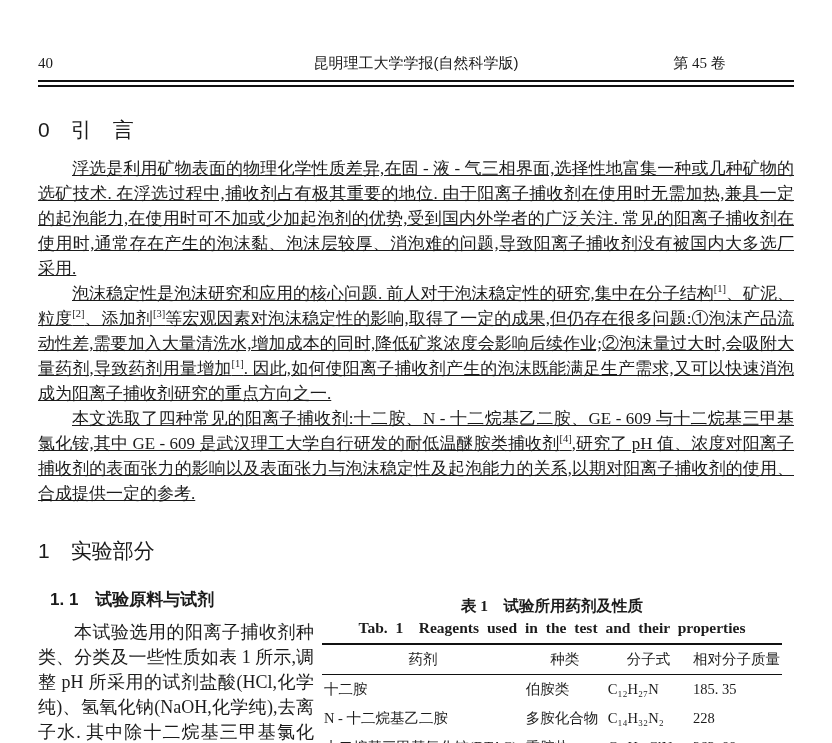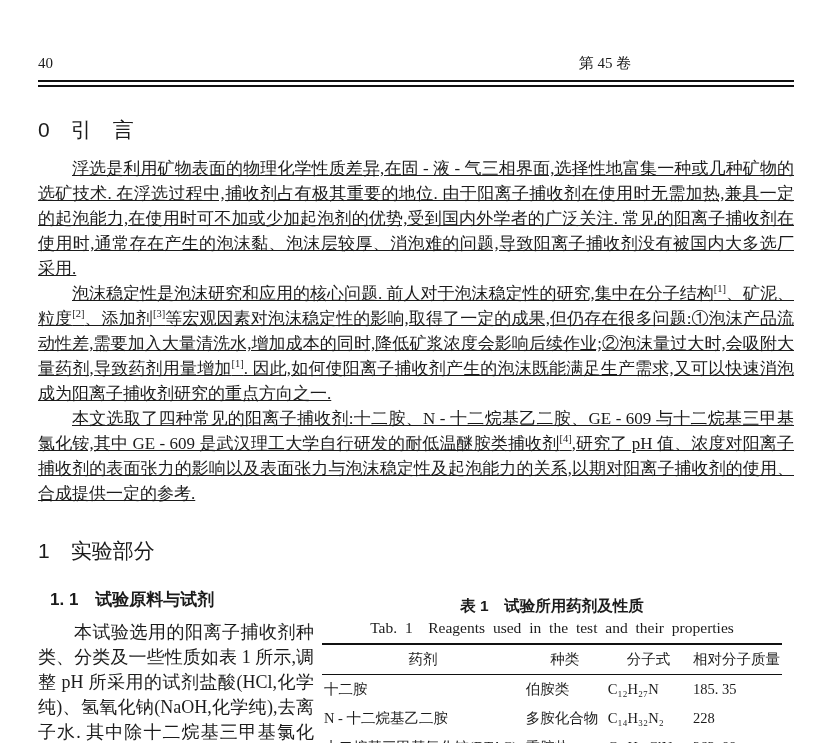--- a/index.html
+++ b/index.html
@@ -34,22 +34,22 @@
   sup.cite { font-size: 10.5px; line-height: 0; vertical-align: super; }
 
   
   .two-col { display: flex; margin-top: 12px; }
   .left-col { width: 276px; flex: 0 0 276px; }
   .left-col h3.m11 { margin-bottom: 8px; }
   .left-col p { margin: 0; font-size: 18px; line-height: 25px; text-align: justify; text-indent: 2em; }
   .right-col { flex: 1; margin-left: 8px; padding-right: 12px; }
 
   
-  .tt-zh { margin-top: 20px; text-align: center; font-family: Liberation Sans, sans-serif; font-weight: bold; font-size: 15.5px; line-height: 19px; }
-  .tt-en { margin-top: 3px; text-align: center; font-weight: normal; font-size: 15.5px; line-height: 19px; word-spacing: 4px; }
+  .tt-zh { margin-top: 20px; text-align: center; font-family: Liberation Serif, serif; font-weight: bold; font-size: 15.5px; line-height: 19px; }
+  .tt-en { margin-top: 3px; text-align: center; font-weight: bold; font-size: 15.5px; line-height: 19px; word-spacing: 4px; }
   table.reagents {
     width: 100%; margin-top: 6px; border-collapse: collapse;
     border-top: 2px solid #111; border-bottom: 2px solid #111;
     font-size: 14.5px;
   }
   table.reagents thead tr { border-bottom: 1.5px solid #111; }
   table.reagents th, table.reagents td {
     font-weight: normal; padding: 5px 2px; line-height: 19px; white-space: nowrap;
   }
   table.reagents th:nth-child(1), table.reagents td:nth-child(1) { width: 44%; }
@@ -57,20 +57,21 @@
   table.reagents th:nth-child(3), table.reagents td:nth-child(3) { width: 19%; }
   table.reagents th:nth-child(4), table.reagents td:nth-child(4) { width: 19%; }
 </style>
 </head>
 <body>
 
 <div class="page">
 
   <div class="running-head">
     <span class="left">40</span>
+    <span class="mid">昆明理工大学学报(自然科学版)</span>
     <span class="right">第 45 卷</span>
   </div>
   <div class="double-rule"></div>
 
   <h2 class="sec intro-h">0　引　言</h2>
 
   <p class="body-text first-body">浮选是利用矿物表面的物理化学性质差异,在固 - 液 - 气三相界面,选择性地富集一种或几种矿物的选矿技术. 在浮选过程中,捕收剂占有极其重要的地位. 由于阳离子捕收剂在使用时无需加热,兼具一定的起泡能力,在使用时可不加或少加起泡剂的优势,受到国内外学者的广泛关注. 常见的阳离子捕收剂在使用时,通常存在产生的泡沫黏、泡沫层较厚、消泡难的问题,导致阳离子捕收剂没有被国内大多选厂采用.</p>
   <p class="body-text">泡沫稳定性是泡沫研究和应用的核心问题. 前人对于泡沫稳定性的研究,集中在分子结构<sup class="cite">[1]</sup>、矿泥、粒度<sup class="cite">[2]</sup>、添加剂<sup class="cite">[3]</sup>等宏观因素对泡沫稳定性的影响,取得了一定的成果,但仍存在很多问题:①泡沫产品流动性差,需要加入大量清洗水,增加成本的同时,降低矿浆浓度会影响后续作业;②泡沫量过大时,会吸附大量药剂,导致药剂用量增加<sup class="cite">[1]</sup>. 因此,如何使阳离子捕收剂产生的泡沫既能满足生产需求,又可以快速消泡成为阳离子捕收剂研究的重点方向之一.</p>
   <p class="body-text">本文选取了四种常见的阳离子捕收剂:十二胺、N - 十二烷基乙二胺、GE - 609 与十二烷基三甲基氯化铵,其中 GE - 609 是武汉理工大学自行研发的耐低温醚胺类捕收剂<sup class="cite">[4]</sup>,研究了 pH 值、浓度对阳离子捕收剂的表面张力的影响以及表面张力与泡沫稳定性及起泡能力的关系,以期对阳离子捕收剂的使用、合成提供一定的参考.</p>
 

